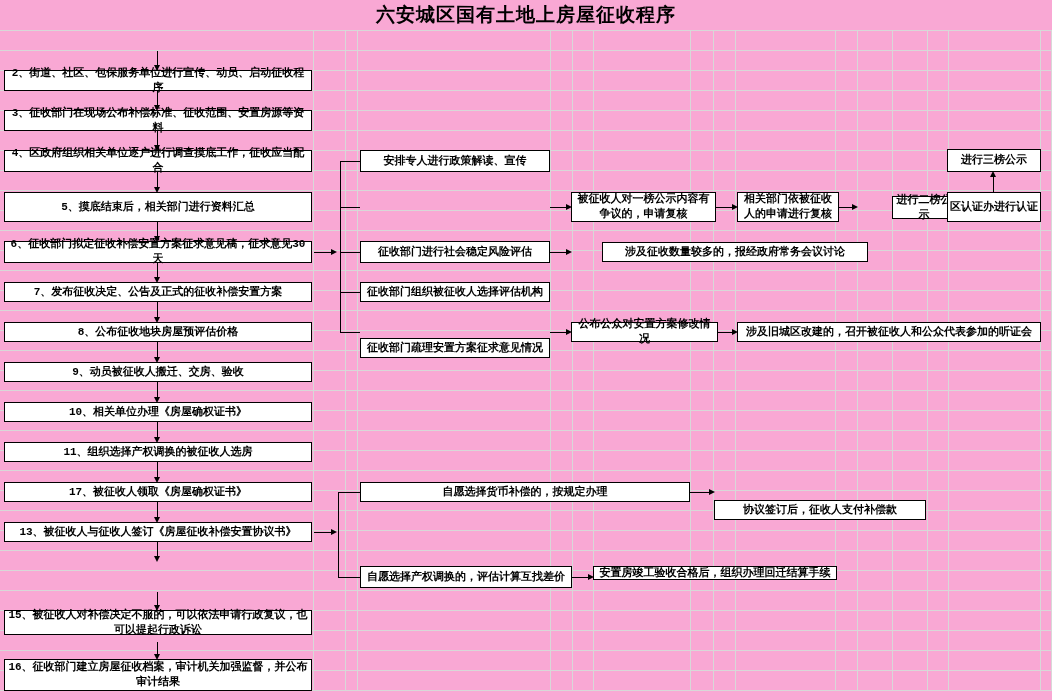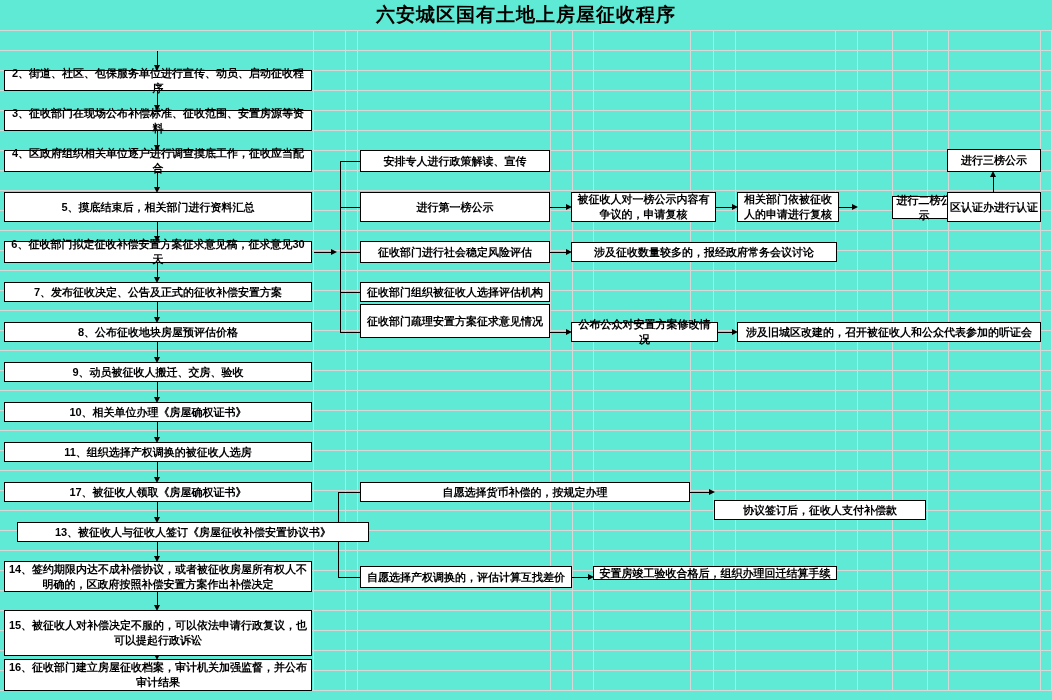--- a/index.html
+++ b/index.html
@@ -1,17 +1,17 @@
 <!DOCTYPE html>
 <html><head>
 <meta charset="utf-8">
 <style>
   html,body{margin:0;padding:0;background:#fff;}
-  #canvas{position:relative;width:1052px;height:700px;background:#5eead4;
-          font-family:Liberation Sans, sans-serif;overflow:hidden;color:#000;}
+  #canvas{position:relative;width:1052px;height:700px;background:#f9a8d4;
+          font-family:Liberation Mono, monospace;overflow:hidden;color:#000;}
   .title{position:absolute;top:2px;left:0;width:100%;text-align:center;
          font-size:19px;font-weight:bold;letter-spacing:1px;z-index:3;}
   .node{position:absolute;border:1px solid #000;background:#ffffff;
         display:flex;align-items:center;justify-content:center;text-align:center;
         font-size:11px;font-weight:bold;line-height:1.32;box-sizing:border-box;
         padding:0 2px;z-index:2;}
   .gridline{position:absolute;background:#d8d8d8;z-index:0;}
   .cline{position:absolute;background:#000;z-index:1;}
   .harrow{position:absolute;height:1px;background:#000;z-index:1;}
   .harrow::after{content:"";position:absolute;right:-5px;top:-3px;width:0;height:0;
@@ -33,37 +33,35 @@
   <div class="node" style="left:4px;width:308px;top:110px;height:21px">3、征收部门在现场公布补偿标准、征收范围、安置房源等资料</div>
   <div class="node" style="left:4px;width:308px;top:150px;height:22px">4、区政府组织相关单位逐户进行调查摸底工作，征收应当配合</div>
   <div class="node" style="left:4px;width:308px;top:192px;height:30px">5、摸底结束后，相关部门进行资料汇总</div>
   <div class="node" style="left:4px;width:308px;top:241px;height:22px">6、征收部门拟定征收补偿安置方案征求意见稿，征求意见30天</div>
   <div class="node" style="left:4px;width:308px;top:282px;height:20px">7、发布征收决定、公告及正式的征收补偿安置方案</div>
   <div class="node" style="left:4px;width:308px;top:322px;height:20px">8、公布征收地块房屋预评估价格</div>
   <div class="node" style="left:4px;width:308px;top:362px;height:20px">9、动员被征收人搬迁、交房、验收</div>
   <div class="node" style="left:4px;width:308px;top:402px;height:20px">10、相关单位办理《房屋确权证书》</div>
   <div class="node" style="left:4px;width:308px;top:442px;height:20px">11、组织选择产权调换的被征收人选房</div>
   <div class="node" style="left:4px;width:308px;top:482px;height:20px">17、被征收人领取《房屋确权证书》</div>
-  <div class="node" style="left:17px;width:352px;top:522px;height:20px">13、被征收人与征收人签订《房屋征收补偿安置协议书》</div>
-  <div class="node" style="left:4px;width:308px;top:561px;height:31px">14、签约期限内达不成补偿协议，或者被征收房屋所有权人不明确的，区政府按照补偿安置方案作出补偿决定</div>
-  <div class="node" style="left:4px;width:308px;top:610px;height:46px">15、被征收人对补偿决定不服的，可以依法申请行政复议，也可以提起行政诉讼</div>
+  <div class="node" style="left:4px;width:308px;top:522px;height:20px">13、被征收人与征收人签订《房屋征收补偿安置协议书》</div>
+  <div class="node" style="left:4px;width:308px;top:610px;height:25px">15、被征收人对补偿决定不服的，可以依法申请行政复议，也可以提起行政诉讼</div>
   <div class="node" style="left:4px;width:308px;top:659px;height:32px">16、征收部门建立房屋征收档案，审计机关加强监督，并公布审计结果</div>
 
   <div class="node" style="left:360px;width:190px;top:150px;height:22px">安排专人进行政策解读、宣传</div>
-  <div class="node" style="left:360px;width:190px;top:192px;height:30px">进行第一榜公示</div>
   <div class="node" style="left:360px;width:190px;top:241px;height:22px">征收部门进行社会稳定风险评估</div>
   <div class="node" style="left:360px;width:190px;top:282px;height:20px">征收部门组织被征收人选择评估机构</div>
-  <div class="node" style="left:360px;width:190px;top:304px;height:34px">征收部门疏理安置方案征求意见情况</div>
+  <div class="node" style="left:360px;width:190px;top:338px;height:20px">征收部门疏理安置方案征求意见情况</div>
 
   <div class="node" style="left:571px;width:145px;top:192px;height:30px">被征收人对一榜公示内容有争议的，申请复核</div>
   <div class="node" style="left:737px;width:102px;top:192px;height:30px">相关部门依被征收人的申请进行复核</div>
   <div class="node" style="left:892px;width:64px;top:196px;height:23px">进行二榜公示</div>
   <div class="node" style="left:947px;width:94px;top:192px;height:30px">区认证办进行认证</div>
   <div class="node" style="left:947px;width:94px;top:149px;height:23px">进行三榜公示</div>
-  <div class="node" style="left:571px;width:266px;top:242px;height:20px">涉及征收数量较多的，报经政府常务会议讨论</div>
+  <div class="node" style="left:602px;width:266px;top:242px;height:20px">涉及征收数量较多的，报经政府常务会议讨论</div>
   <div class="node" style="left:571px;width:147px;top:322px;height:20px">公布公众对安置方案修改情况</div>
   <div class="node" style="left:737px;width:304px;top:322px;height:20px">涉及旧城区改建的，召开被征收人和公众代表参加的听证会</div>
 
   <div class="node" style="left:360px;width:330px;top:482px;height:20px">自愿选择货币补偿的，按规定办理</div>
   <div class="node" style="left:714px;width:212px;top:500px;height:20px">协议签订后，征收人支付补偿款</div>
   <div class="node" style="left:360px;width:212px;top:566px;height:22px">自愿选择产权调换的，评估计算互找差价</div>
   <div class="node" style="left:593px;width:244px;top:566px;height:14px">安置房竣工验收合格后，组织办理回迁结算手续</div>
 <div class="gridline" style="left: 0px; top: 30px; width: 1052px; height: 1px;"></div>
     <div class="gridline" style="left: 0px; top: 50px; width: 1052px; height: 1px;"></div>
     <div class="gridline" style="left: 0px; top: 70px; width: 1052px; height: 1px;"></div>

